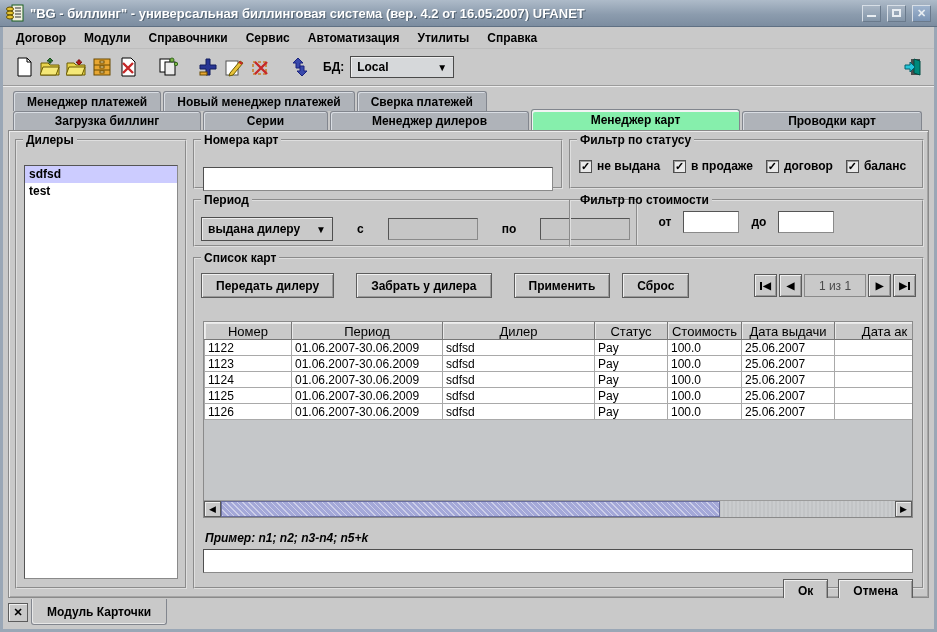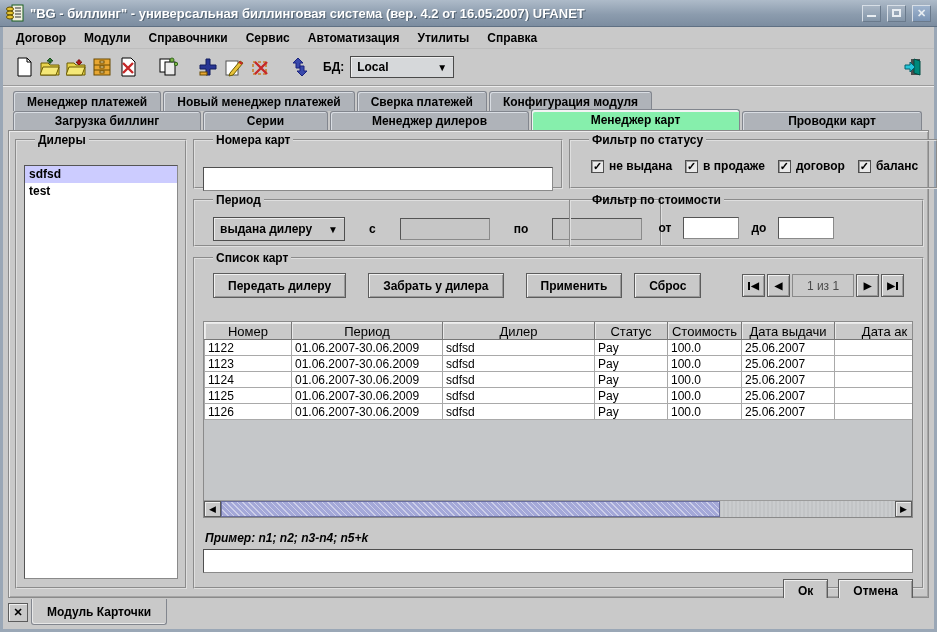--- a/index.html
+++ b/index.html
@@ -54,21 +54,21 @@
     white-space:nowrap; color:#000;}
   .tabrow.r2 .tab{ flex:0 0 auto; padding:0;}
   .tab.active{ background:#86efac; height:21px; margin-top:-2px; z-index:3;
     box-shadow:inset 1px 2px 0 #F2F3F4;}
 
   
   .content{ position:absolute; left:5px; top:130px; width:921px; height:468px;
     background:#C9C9C9; border:1px solid #8A8A8A;
     box-shadow:inset 1px 1px 0 #EDEDED, inset -1px -1px 0 #A5A5A5; }
 
-  fieldset{ position:absolute; border:2px groove #DFDFDF; padding:4px 18px;}
+  fieldset{ position:absolute; border:2px groove #DFDFDF; padding:4px 6px;}
   legend{ font-weight:bold; font-size:12px; padding:0 3px; color:#000;}
 
   .fs-dealers{ left:6px; top:2px; width:172px; height:456px;}
   .dealer-list{ position:absolute; left:7px; top:18px; right:7px; bottom:8px;
     background:#FFF; border:1px solid #8A8A8A; border-top-color:#555; border-left-color:#555; overflow:hidden;}
   .dealer-item{ font-weight:bold; padding:1px 4px; height:17px;}
   .dealer-item.selected{ background:#CCCCFF;}
 
   .fs-cardnums{ left:184px; top:2px; width:370px; height:56px;}
   .wide-input{ position:absolute; left:8px; right:8px; top:20px; height:24px;
@@ -84,21 +84,21 @@
 
   .fs-period{ left:184px; top:62px; width:370px; height:54px;}
   .period-row{ display:flex; align-items:center; gap:24px; margin-top:6px;}
   .period-combo{ width:132px; background:#C9C9C9; height:24px; border:1px solid #4E4E4E;
     box-shadow:inset 1px 1px 0 #EDEDED;}
   .mini-label{ font-weight:bold;}
   .gray-field{ width:90px; height:22px; background:#C6C6C6; border:1px solid #8A8A8A;
     border-top-color:#555; border-left-color:#555;}
 
   .fs-cost{ left:560px; top:62px; width:355px; height:54px;}
-  .cost-row{ display:flex; align-items:center; justify-content:center; gap:12px; margin-top:6px;}
+  .cost-row{ display:flex; align-items:center; justify-content:center; gap:12px; }
   .small-input{ width:56px; height:22px; background:#FFF; border:1px solid #8A8A8A;
     border-top-color:#555; border-left-color:#555; font:inherit; padding:0 3px; outline:none;}
 
   .fs-list{ left:184px; top:120px; width:731px; height:338px;}
 
   .btn{ background:#C9C9C9; border:1px solid #5C5C5C;
     box-shadow:inset 1px 1px 0 #F0F0F0, inset -1px -1px 0 #999;
     font-family:inherit; font-weight:bold; font-size:12px; color:#000; padding:0 14px; height:25px;}
   .actions{ display:flex; align-items:center; margin-top:4px;}
   .actions .g1{ width:22px;} .actions .g2{ width:22px;} .actions .g3{ width:12px;}
@@ -270,21 +270,20 @@
           <path d="M2 8 h5 v-3 l5 5 -5 5 v-3 h-5 z" fill="#26C6DA" stroke="#00626E"></path>
         </svg>
     </span>
   </div>
 
   <div class="tabsarea">
     <div class="tabrow r1">
       <div class="tab">Менеджер платежей</div>
       <div class="tab">Новый менеджер платежей</div>
       <div class="tab">Сверка платежей</div>
-      <div class="tab">Конфигурация модуля</div>
     </div>
     <div class="tabrow r2">
       <div class="tab" style="width:188px">Загрузка биллинг</div>
       <div class="tab" style="width:125px">Серии</div>
       <div class="tab" style="width:199px">Менеджер дилеров</div>
       <div class="tab active" style="width:209px">Менеджер карт</div>
       <div class="tab" style="width:180px">Проводки карт</div>
     </div>
   </div>
 

